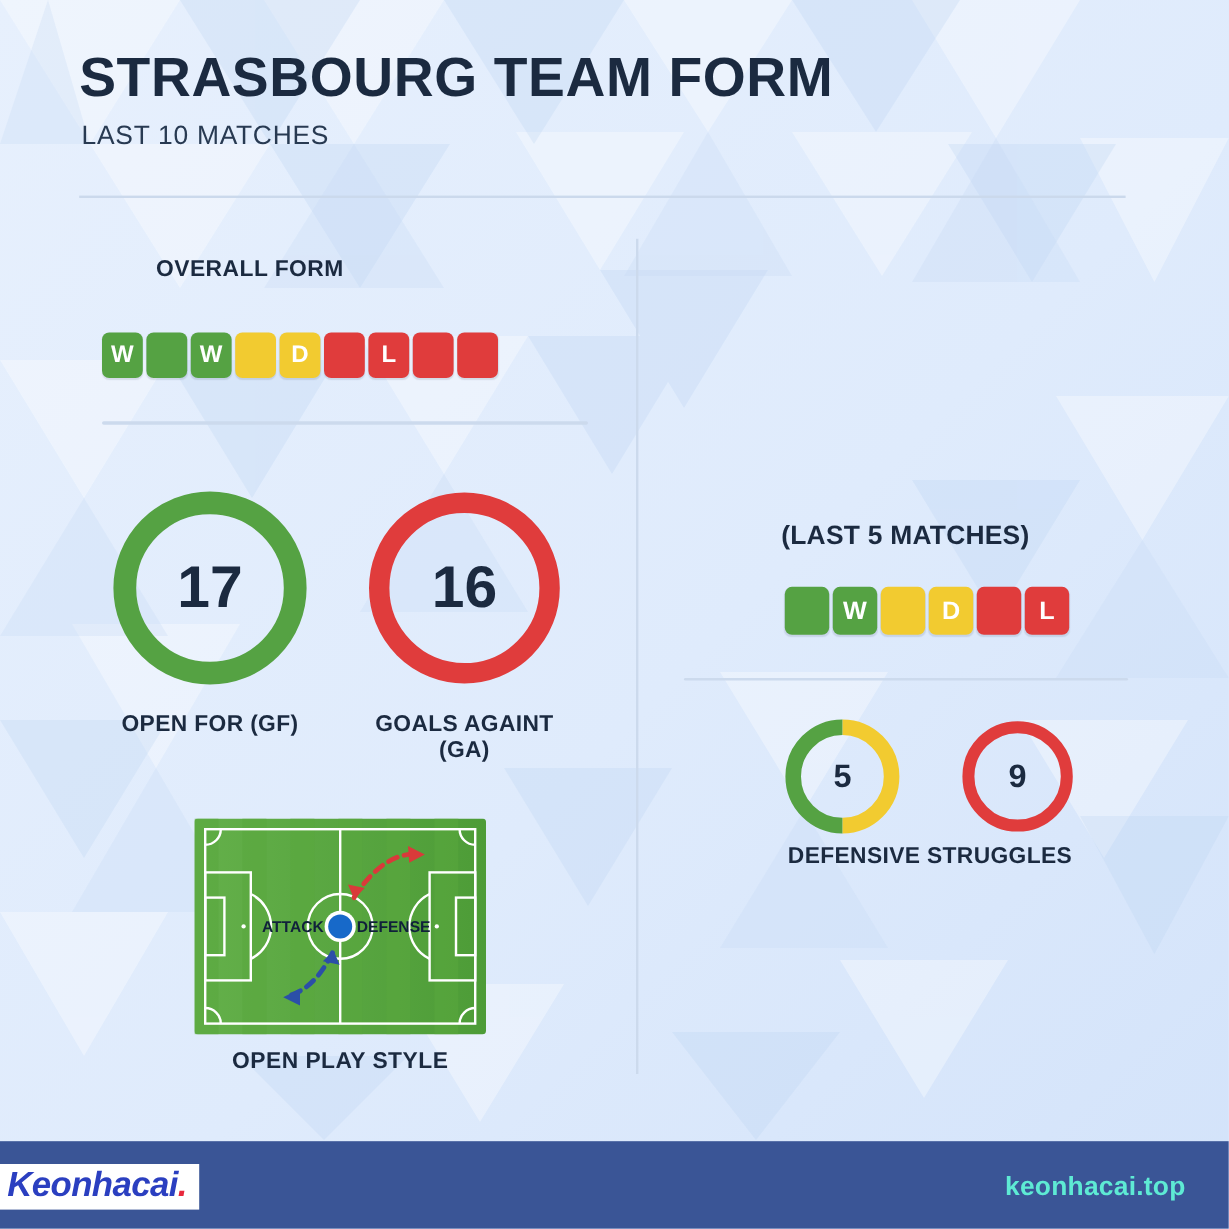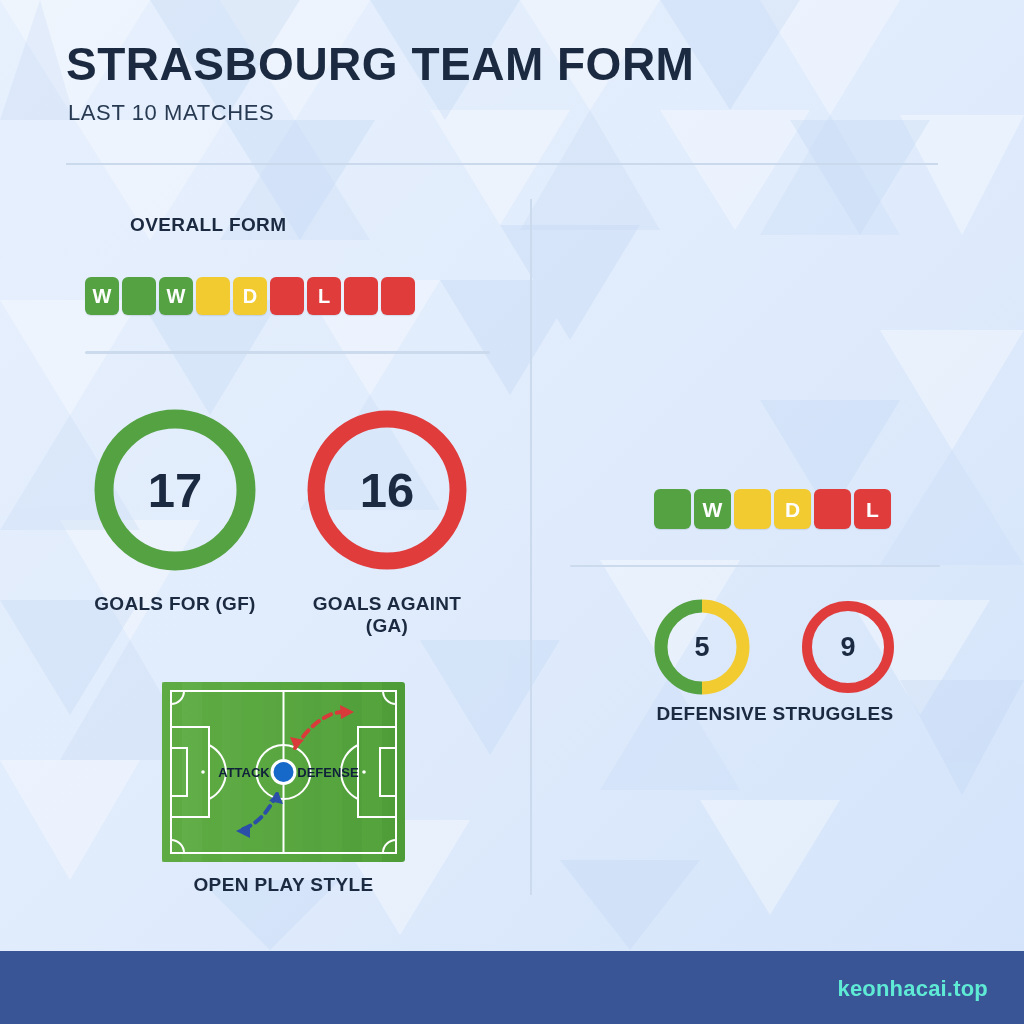--- a/index.html
+++ b/index.html
@@ -206,21 +206,21 @@
 
   <div class="rule-left"></div>
 
   <div class="donut-wrap" id="gf-wrap">
     <div class="donut">
       <svg width="170" height="170" viewBox="0 0 170 170">
         <circle cx="85" cy="85" r="71" fill="none" stroke="#55a243" stroke-width="19"></circle>
       </svg>
       <div class="donut-val">17</div>
     </div>
-    <div class="donut-lbl">GOALS FOR (GF)</div>
+    <div class="donut-lbl">OPEN FOR (GF)</div>
   </div>
 
   <div class="donut-wrap" id="ga-wrap">
     <div class="donut">
       <svg width="170" height="170" viewBox="0 0 170 170">
         <circle cx="85" cy="85" r="71" fill="none" stroke="#e03c3c" stroke-width="17"></circle>
       </svg>
       <div class="donut-val">16</div>
     </div>
     <div class="donut-lbl">GOALS AGAINT (GA)</div>
@@ -275,20 +275,21 @@
 
       <circle cx="121.5" cy="90" r="13" fill="#ffffff"></circle>
       <circle cx="121.5" cy="90" r="10" fill="#1769c9"></circle>
 
       <text x="82" y="95" text-anchor="middle" font-size="13" font-weight="bold" font-family="Liberation Sans, sans-serif" fill="#10213a">ATTACK</text>
       <text x="166" y="95" text-anchor="middle" font-size="13" font-weight="bold" font-family="Liberation Sans, sans-serif" fill="#10213a">DEFENSE</text>
     </svg>
     <div id="pitch-label">OPEN PLAY STYLE</div>
   </div>
 
+  <div id="away-sub">(LAST 5 MATCHES)</div>
 
   <div class="badge-row" id="away-badges">
     <div class="badge" style="background: rgb(85, 162, 67);"></div>
     <div class="badge" style="background: rgb(85, 162, 67);">W</div>
     <div class="badge" style="background: rgb(242, 203, 48);"></div>
     <div class="badge" style="background: rgb(242, 203, 48);">D</div>
     <div class="badge" style="background: rgb(224, 60, 60);"></div>
     <div class="badge" style="background: rgb(224, 60, 60);">L</div>
   </div>
 
@@ -312,14 +313,15 @@
       </svg>
       <div class="donut-val">9</div>
     </div>
   </div>
 
   <div id="defensive-label">DEFENSIVE STRUGGLES</div>
 
 </div>
 
 <div id="footer">
+  <div id="footer-logo"><span>Keonhacai</span><span class="dot">.</span></div>
   <div id="footer-site">keonhacai.top</div>
 </div>
 
 </body></html>

